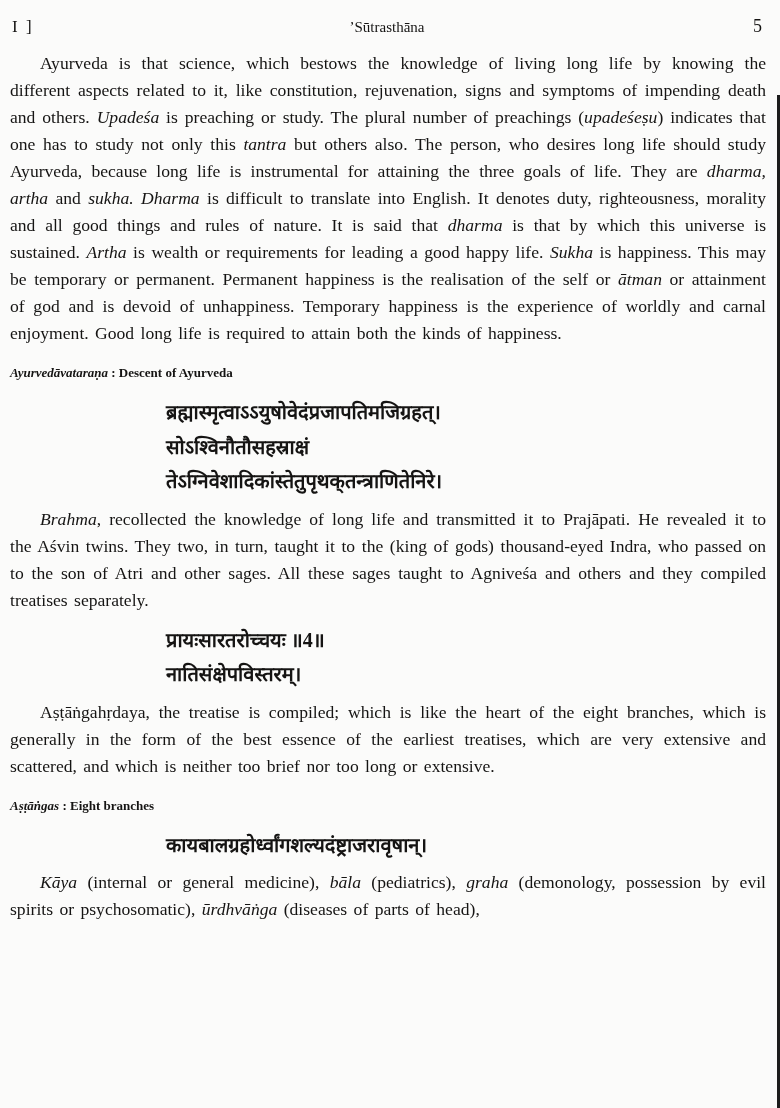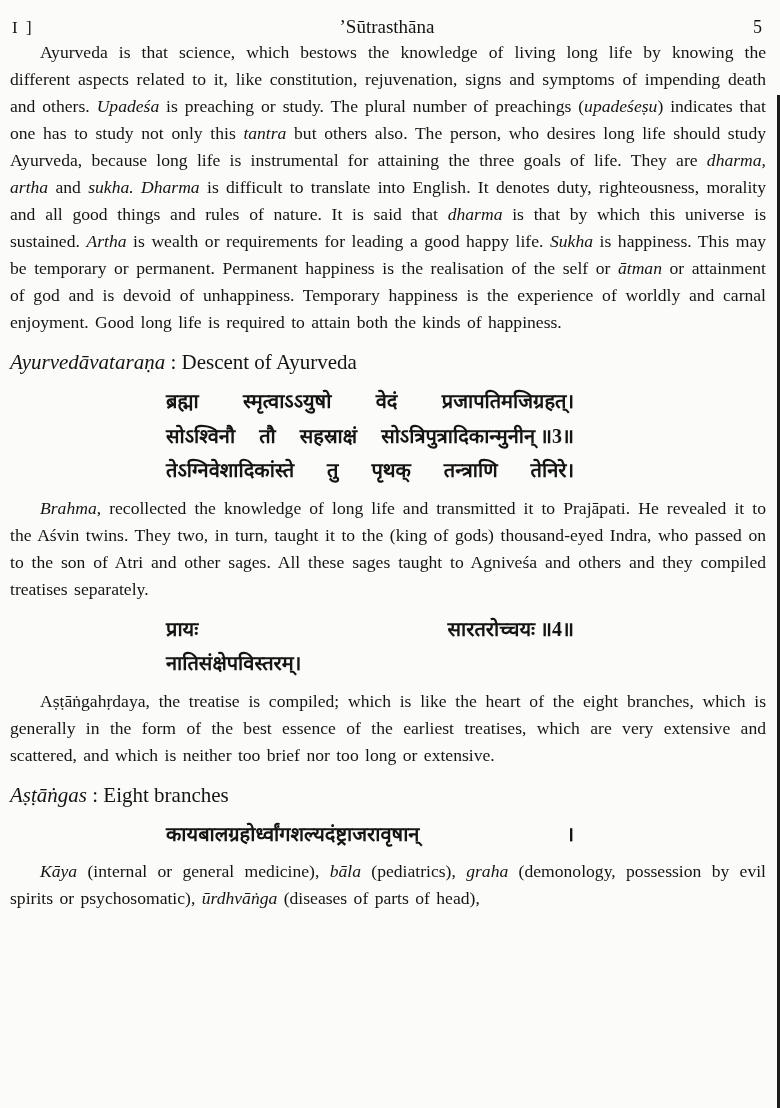--- a/index.html
+++ b/index.html
@@ -15,54 +15,53 @@
 
   
   .header {
     display:grid;
     grid-template-columns:1fr auto 1fr;
     align-items:baseline;
     font-size:18px;
     padding:4px 4px 0 2px;
   }
   .header .left  { text-align:left; font-size:17px; letter-spacing:2px; }
-  .header .center{ text-align:left; font-size:19px; }
+  .header .center{ text-align:left; font-size:15px; }
   .header .right { text-align:right; font-size:18px; }
 
   
   .para {
     margin:7px 0 0 0;
     font-size:17.6px;
     line-height:27px;
     text-align:justify;
     text-indent:30px;
     word-spacing:2px;
   }
-  .para:first-of-type { margin-top:1px; }
+  .para:first-of-type { margin-top:13px; }
   .it { font-style:italic; }
 
   .heading {
     margin:13px 0 1px 0;
-    font-size:21px;
-    font-weight:normal;
+    font-size:13px;
+    font-weight:bold;
     line-height:26px;
   }
   .heading .it { font-style:italic; }
 
   
   .verse {
     width:408px;
     margin:9px 0 7px 156px;
     font-weight:700;
     font-size:20px;
     line-height:34.5px;
   }
   .verse-line {
     display:flex;
-    justify-content:space-between;
     white-space:pre;
   }
 
   
   .scan-edge {
     position:absolute;
     top:95px; right:0;
     width:3px; height:1013px;
     background:#1c1c1c;
   }
@@ -75,21 +74,21 @@
     <span class="left">I ]</span>
     <span class="center">ʼSūtrasthāna</span>
     <span class="right">5</span>
   </div>
 
   <main>
       <p class="para"><span>Ayurveda is that science, which bestows the knowledge of living long life by knowing the different aspects related to it, like constitution, rejuvenation, signs and symptoms of impending death and others. </span><span class="it">Upadeśa</span><span> is preaching or study. The plural number of preachings (</span><span class="it">upadeśeṣu</span><span>) indicates that one has to study not only this </span><span class="it">tantra</span><span> but others also. The person, who desires long life should study Ayurveda, because long life is instrumental for attaining the three goals of life. They are </span><span class="it">dharma, artha</span><span> and </span><span class="it">sukha. Dharma</span><span> is difficult to translate into English. It denotes duty, righteousness, morality and all good things and rules of nature. It is said that </span><span class="it">dharma</span><span> is that by which this universe is sustained. </span><span class="it">Artha</span><span> is wealth or requirements for leading a good happy life. </span><span class="it">Sukha</span><span> is happiness. This may be temporary or permanent. Permanent happiness is the realisation of the self or </span><span class="it">ātman</span><span> or attainment of god and is devoid of unhappiness. Temporary happiness is the experience of worldly and carnal enjoyment. Good long life is required to attain both the kinds of happiness.</span></p>
       <h2 class="heading"><span class="it">Ayurvedāvataraṇa</span><span> : Descent of Ayurveda</span></h2>
       <div class="verse">
         <div class="verse-line"><span>ब्रह्मा</span><span>स्मृत्वाऽऽयुषो</span><span>वेदं</span><span>प्रजापतिमजिग्रहत्।</span></div>
-        <div class="verse-line"><span>सोऽश्विनौ</span><span>तौ</span><span>सहस्राक्षं</span><span>सोऽत्रिपुत्रादिकान्मुनीन् ॥3॥</span></div>
+        <div class="verse-line"><span>सोऽश्विनौ</span><span>तौ</span><span>सहस्राक्षं</span></div>
         <div class="verse-line"><span>तेऽग्निवेशादिकांस्ते</span><span>तु</span><span>पृथक्</span><span>तन्त्राणि</span><span>तेनिरे।</span></div>
       </div>
       <p class="para"><span class="it">Brahma</span><span>, recollected the knowledge of long life and transmitted it to Prajāpati. He revealed it to the Aśvin twins. They two, in turn, taught it to the (king of gods) thousand-eyed Indra, who passed on to the son of Atri and other sages. All these sages taught to Agniveśa and others and they compiled treatises separately.</span></p>
       <div class="verse">
         <div class="verse-line"><span>प्रायः</span><span>सारतरोच्चयः ॥4॥</span></div>
         <div class="verse-line"><span>नातिसंक्षेपविस्तरम्।</span></div>
       </div>
       <p class="para"><span>Aṣṭāṅgahṛdaya, the treatise is compiled; which is like the heart of the eight branches, which is generally in the form of the best essence of the earliest treatises, which are very extensive and scattered, and which is neither too brief nor too long or extensive.</span></p>
       <h2 class="heading"><span class="it">Aṣṭāṅgas</span><span> : Eight branches</span></h2>
       <div class="verse">

